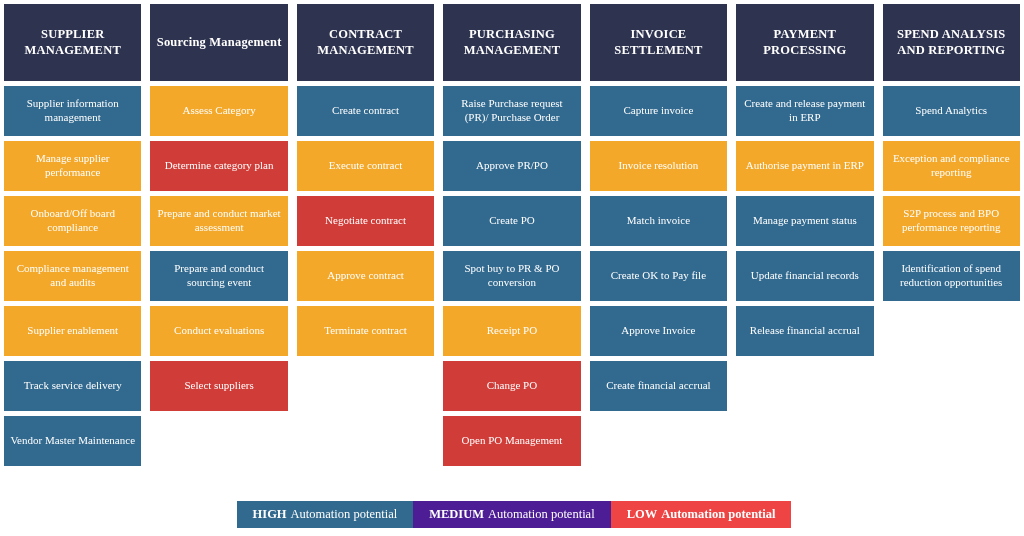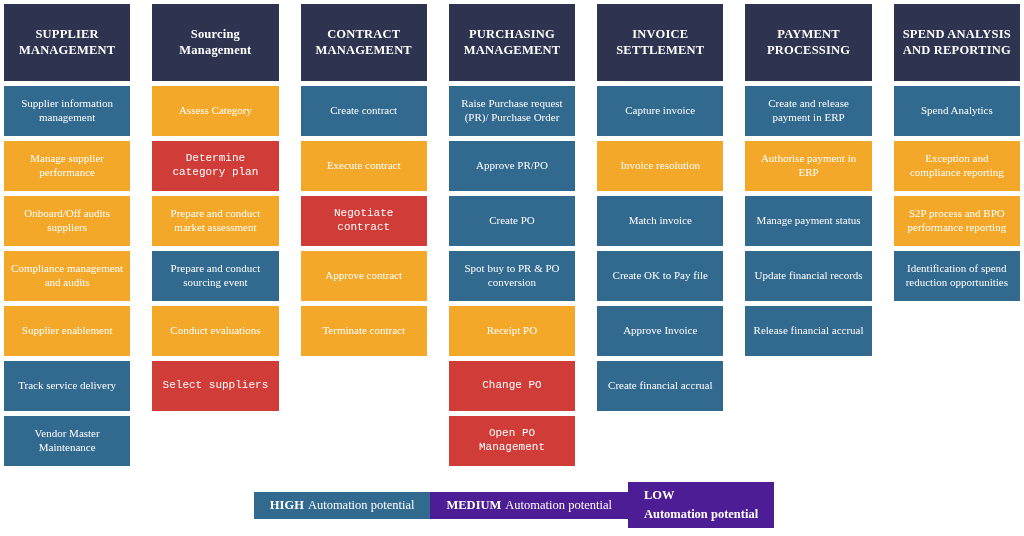--- a/index.html
+++ b/index.html
@@ -13,21 +13,21 @@
   #board{
     position:relative;
     width:1024px;
     height:536px;
     box-sizing:border-box;
     padding:4px 4px 0 4px;
   }
   .columns{
     display:flex;
     align-items:flex-start;
-    gap:22px;
+    gap:9px;
     width:1016px;
   }
   .column{
     display:flex;
     flex-direction:column;
     gap:5px;
     width:140px;
     flex:1 1 0;
   }
   .col-header{
@@ -54,21 +54,21 @@
     justify-content:center;
     text-align:center;
     color:#ffffff;
     font-size:11px;
     line-height:1.25;
     padding:2px 6px;
     box-sizing:border-box;
   }
   .cell.high   { background:#31698f; }
   .cell.medium { background:#f4a829; }
-  .cell.low    { background:#d03c38;font-family:Liberation Mono, monospace; }
+  .cell.low    { background:#d03c38; }
 
   .legend{
     position:absolute;
     left:4px;
     right:0;
     bottom:8px;
     display:flex;
     justify-content:center;
     align-items:center;
   }
@@ -76,35 +76,35 @@
     color:#ffffff;
     font-size:12.5px;
     padding:6px 16px;
     display:inline-flex;
     align-items:baseline;
     gap:4px;
     white-space:nowrap;
   }
   .legend-pill.high   { background:#31698f; }
   .legend-pill.medium { background:#4c1d95; }
-  .legend-pill.low    { background:#4c1d95;flex-direction:column; }
+  .legend-pill.low    { background:#ef4444; }
   .legend-level{ font-weight:bold; }
   .legend-rest{ font-weight:normal; }
   .legend-pill.low .legend-rest{ font-weight:bold; }
 </style>
 </head>
 <body>
 
 <div id="board">
   <div class="columns">
       <div class="column">
         <div class="col-header">SUPPLIER MANAGEMENT</div>
         <div class="cell high">Supplier information management</div>
         <div class="cell medium">Manage supplier performance</div>
-        <div class="cell medium">Onboard/Off audits suppliers</div>
+        <div class="cell medium">Onboard/Off board compliance</div>
         <div class="cell medium">Compliance management and audits</div>
         <div class="cell medium">Supplier enablement</div>
         <div class="cell high">Track service delivery</div>
         <div class="cell high">Vendor Master Maintenance</div>
       </div>
       <div class="column">
         <div class="col-header mixedcase">Sourcing Management</div>
         <div class="cell medium">Assess Category</div>
         <div class="cell low">Determine category plan</div>
         <div class="cell medium">Prepare and conduct market assessment</div>

